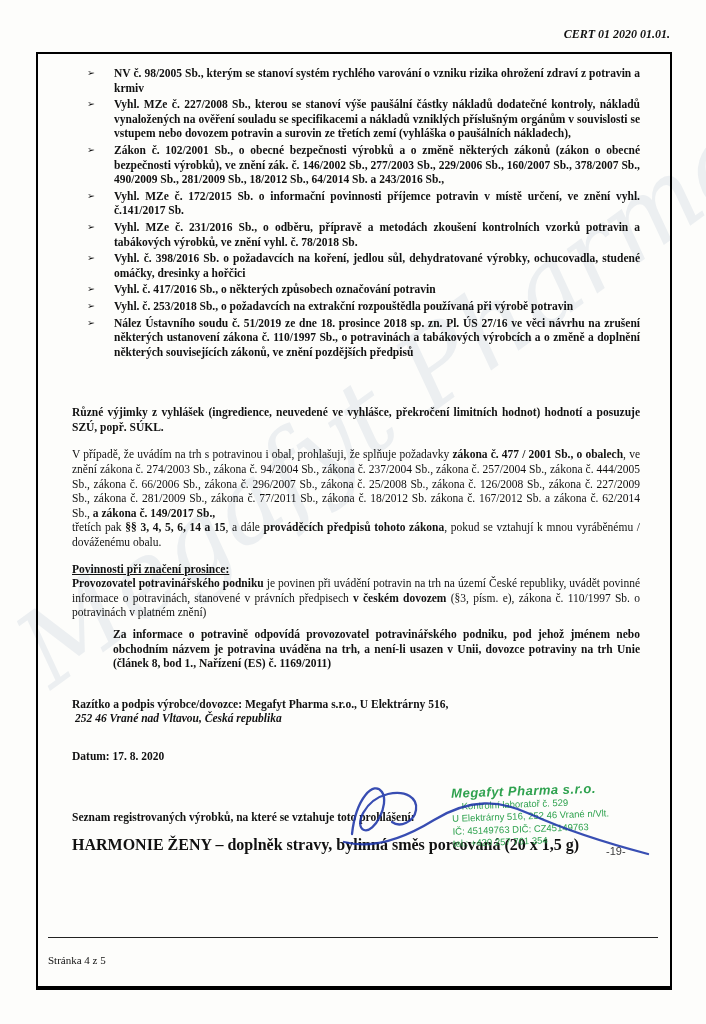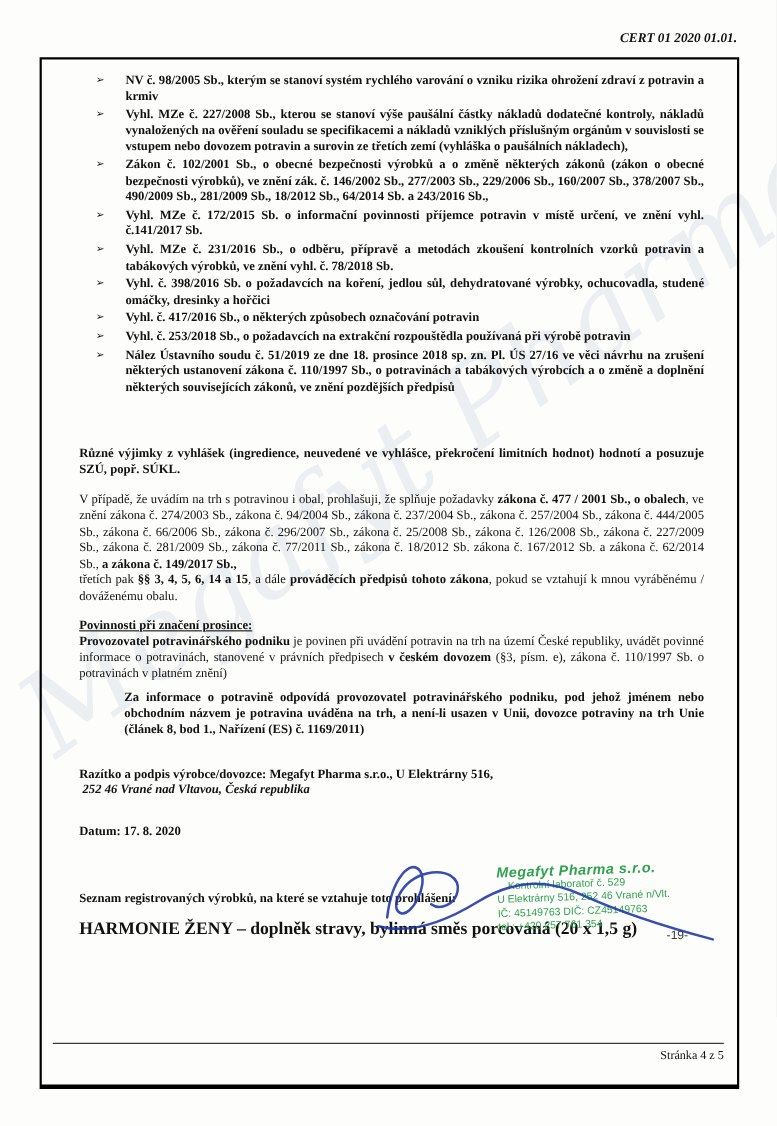--- a/index.html
+++ b/index.html
@@ -92,22 +92,22 @@
   [data-name="date-line"] { margin-top: 23px; }
   [data-name="registered-products-heading"] { margin-top: 46px; }
   [data-name="product-name-line"] { margin-top: 11px; font-size: 16px; text-align: left; }
 
   .footer {
     position: absolute;
     left: 10px;
     right: 12px;
     bottom: 20px;
     border-top: 1.2px solid #222;
-    padding-top: 5px;
-    text-align: right;
+    padding-top: 16px;
+    text-align: left;
     font-size: 11px;
   }
 
   .signature {
     position: absolute;
     left: 330px;
     top: 770px;
     width: 336px;
     height: 94px;
     z-index: 5;

